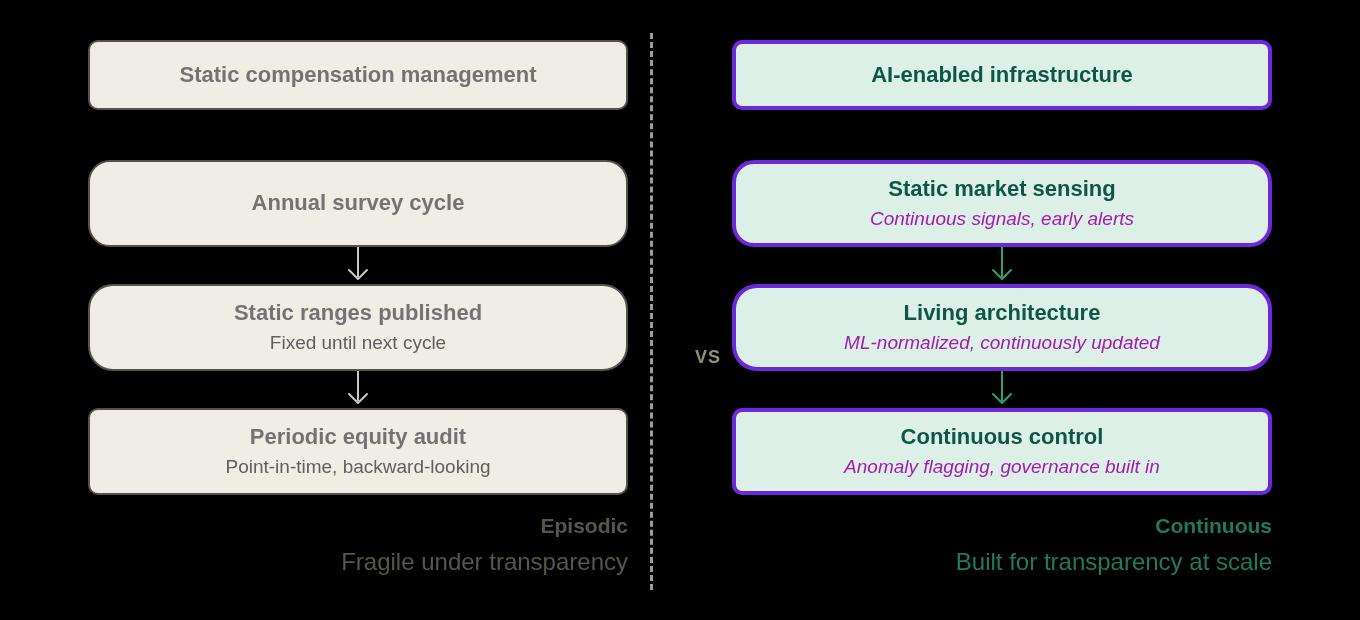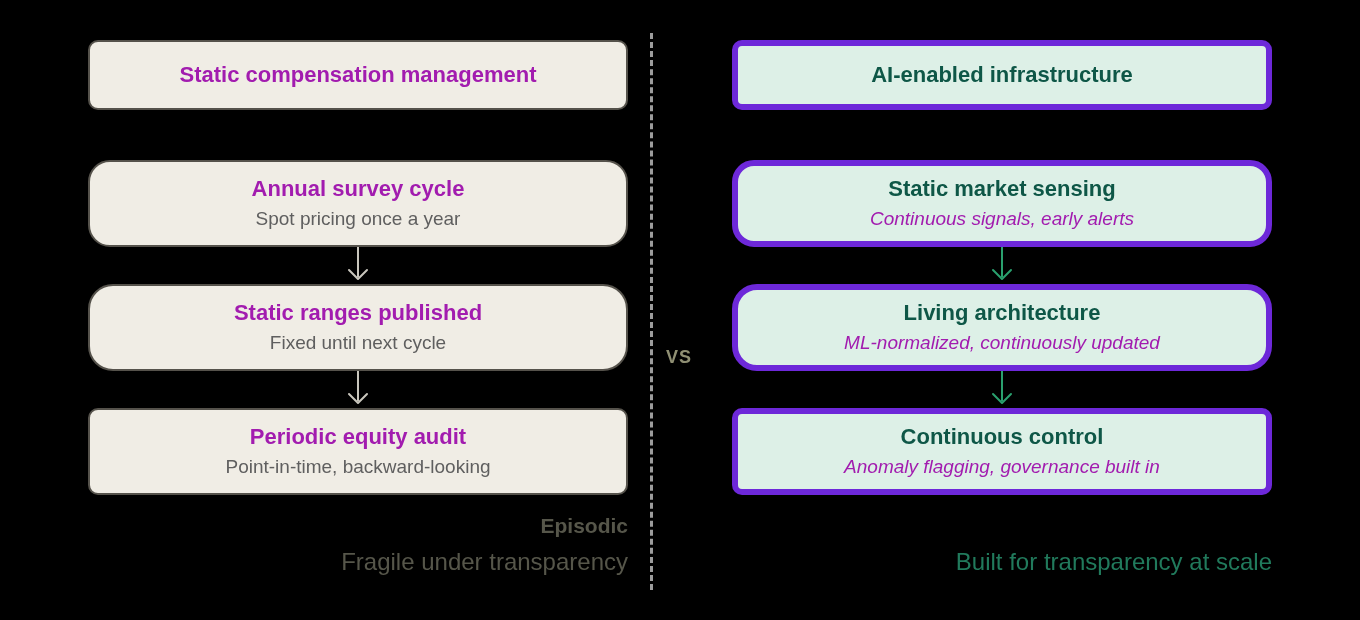--- a/index.html
+++ b/index.html
@@ -26,39 +26,39 @@
     justify-content: center;
     text-align: center;
   }
   .node.left {
     background: #f0ede5;
     border: 2px solid #55524b;
     left: 88px;
   }
   .node.right {
     background: #ddf0e7;
-    border: 6px solid #6d28d9;
+    border: 4px solid #6d28d9;
     left: 732px;
   }
   .row-header { top: 40px;  height: 70px; }
   .row-2      { top: 160px; height: 87px; border-radius: 22px; }
   .row-3      { top: 284px; height: 87px; border-radius: 25px; }
   .row-4      { top: 408px; height: 87px; }
 
   .node .title {
     font-size: 22px;
     font-weight: bold;
     line-height: 1.2;
   }
   .node .subtitle {
     font-size: 19px;
     margin-top: 6px;
     line-height: 1.2;
   }
-  .node.left .title { color: #a21caf; text-align: right; }
+  .node.left .title { color: #737373; text-align: right; }
   .node.left .subtitle { color: #5f5f5f; }
   .node.right .title { color: #0e5747; }
   .node.right .subtitle { color: #a21caf; font-style: italic; }
 
   .arrow {
     position: absolute;
     width: 24px;
     height: 37px;
   }
   .arrow.a-left-1,  .arrow.a-left-2  { left: 346px; }
@@ -72,21 +72,21 @@
   .divider {
     position: absolute;
     left: 650px;
     top: 33px;
     height: 557px;
     width: 0;
     border-left: 3px dashed #9c9c9c;
   }
   .vs-label {
     position: absolute;
-    left: 653px;
+    left: 682px;
     top: 347px;
     width: 52px;
     text-align: center;
     font-size: 18px;
     font-weight: bold;
     color: #8f8f73;
     text-transform: uppercase;
     letter-spacing: 1px;
   }
 
@@ -108,21 +108,20 @@
 <body>
 
 <div class="canvas">
 
   <div class="node left row-header">
     <div class="title">Static compensation management</div>
   </div>
 
   <div class="node left row-2">
     <div class="title">Annual survey cycle</div>
-    <div class="subtitle">Spot pricing once a year</div>
   </div>
 
   <div class="node left row-3">
     <div class="title">Static ranges published</div>
     <div class="subtitle">Fixed until next cycle</div>
   </div>
 
   <div class="node left row-4">
     <div class="title">Periodic equity audit</div>
     <div class="subtitle">Point-in-time, backward-looking</div>
@@ -172,15 +171,16 @@
       <polyline points="3,23 12,32 21,23" stroke-width="2" fill="none" stroke-linecap="round" stroke-linejoin="round"></polyline>
     </svg>
   </div>
 
   <div class="divider"></div>
   <div class="vs-label">vs</div>
 
   <div class="footer fl footer-title">Episodic</div>
   <div class="footer fl footer-sub">Fragile under transparency</div>
 
+  <div class="footer fr footer-title">Continuous</div>
   <div class="footer fr footer-sub">Built for transparency at scale</div>
 
 </div>
 
 </body></html>

